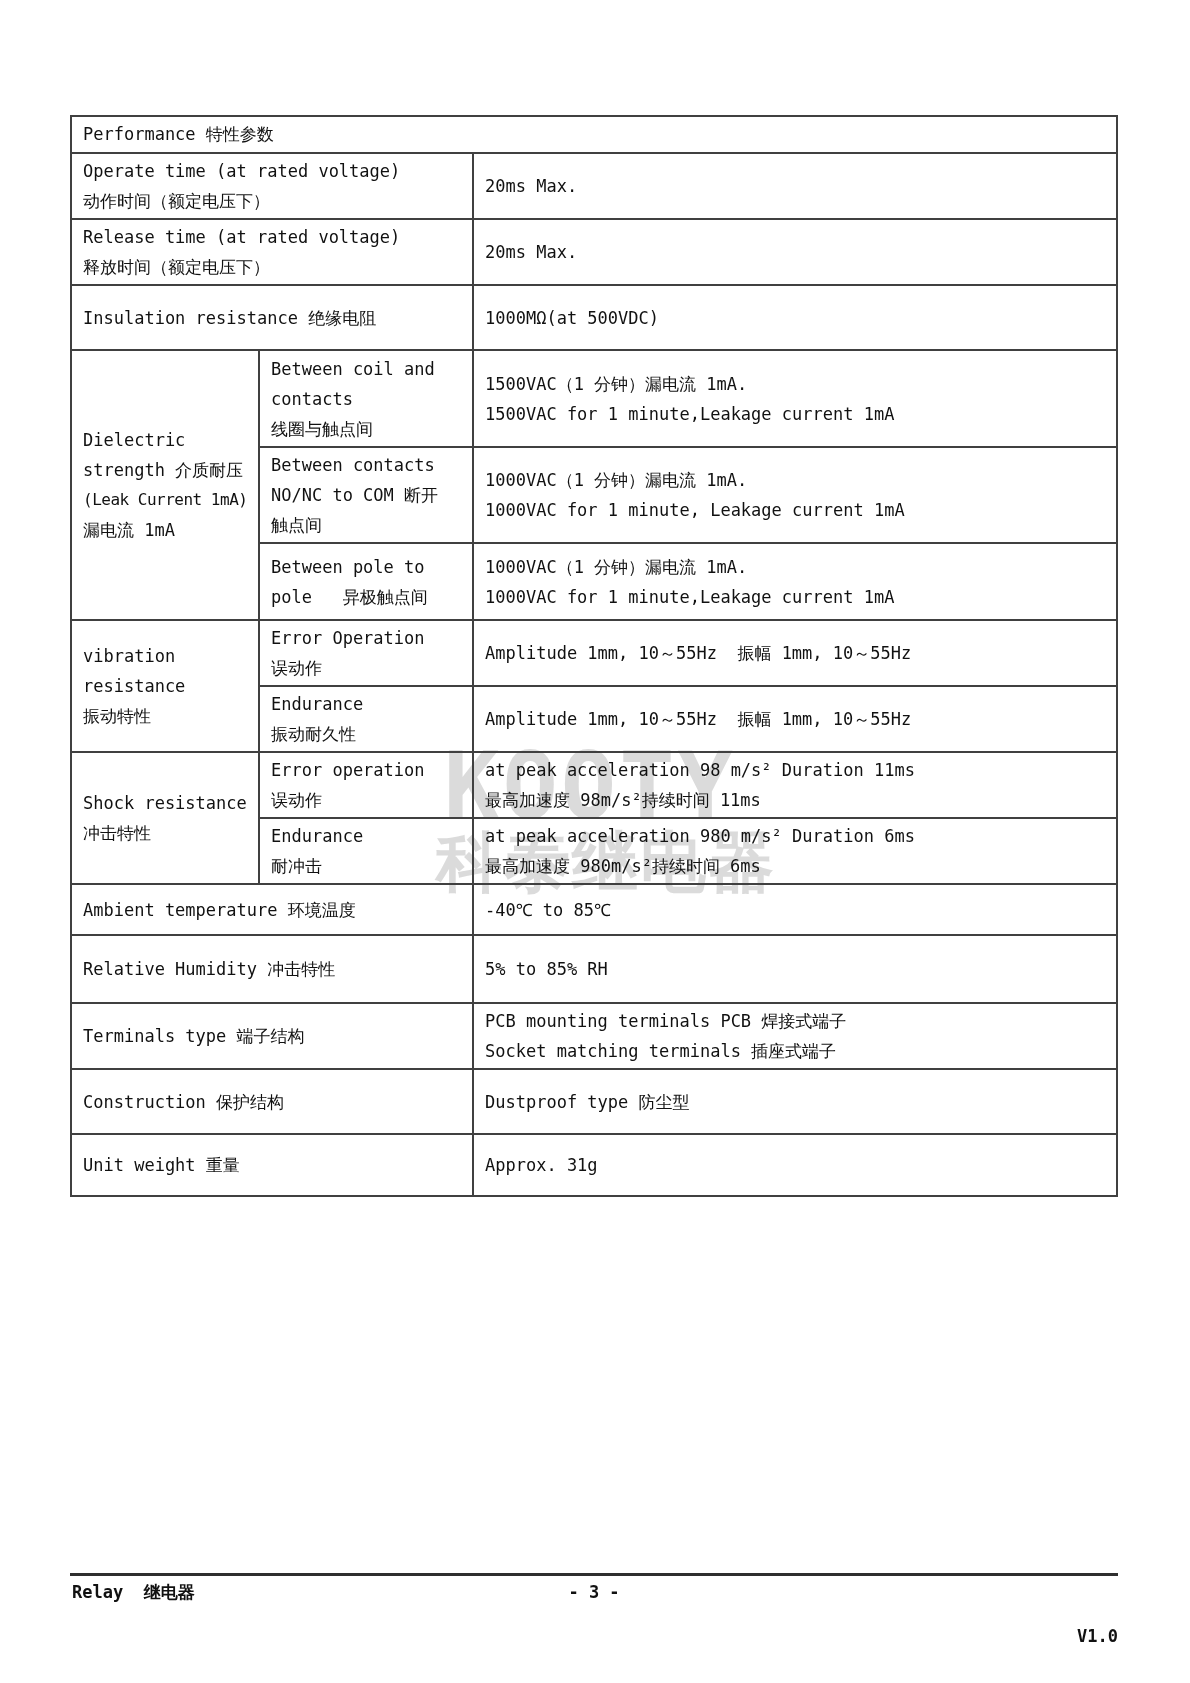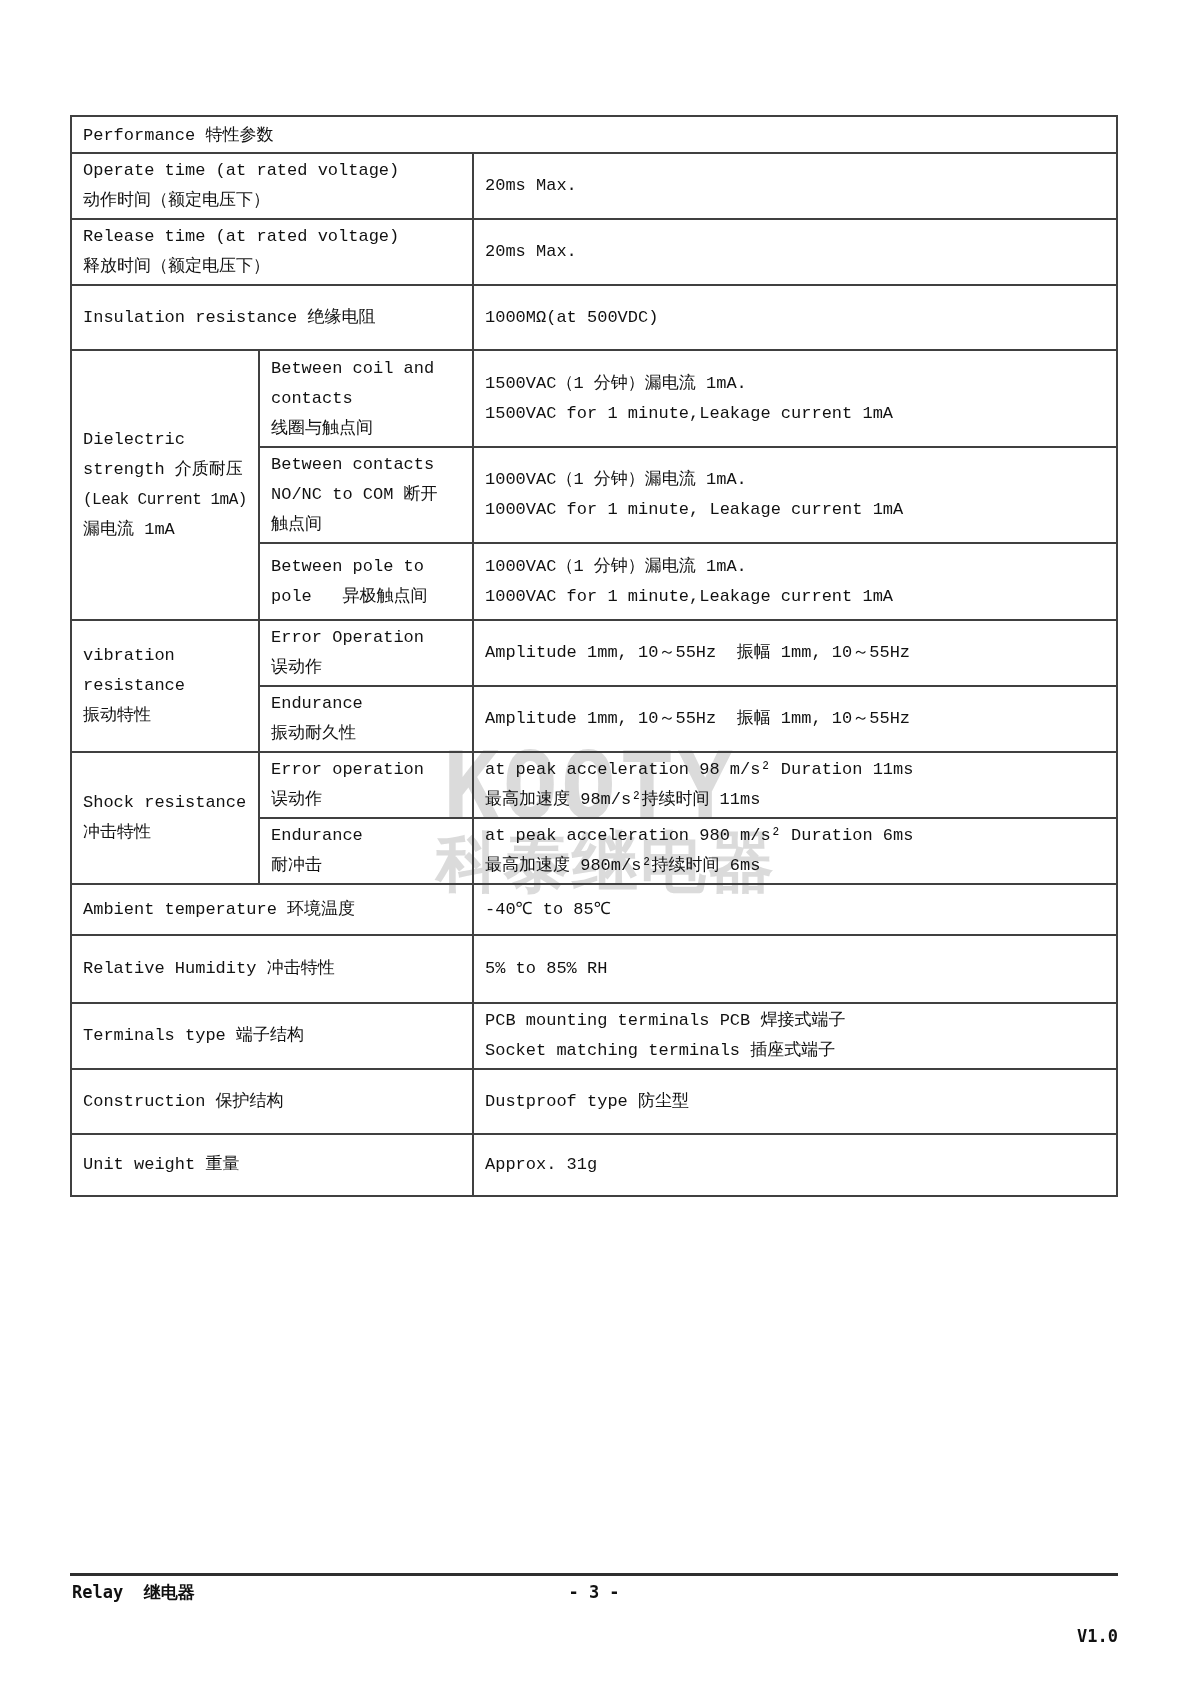--- a/index.html
+++ b/index.html
@@ -27,21 +27,20 @@
   table.perf{
     position:absolute;left:70px;top:115px;z-index:1;
     width:1046px;border-collapse:collapse;table-layout:fixed;
   }
   table.perf td,table.perf th{
     border:2px solid #404040;
     vertical-align:middle;
     padding:2px 8px 2px 11px;
     font-size:17px;font-weight:normal;
     background:transparent;
-    font-family:Liberation Mono, monospace;
   }
   th.thead{
     background:#ababab;
     text-align:left;font-size:20px;
     height:31px;padding-left:12px;
   }
   .ln{white-space:pre-wrap;line-height:30px;}
   .tight{font-size:16px;letter-spacing:-0.5px;}
   tr.h65{height:65px;}
   tr.h97{height:97px;}

